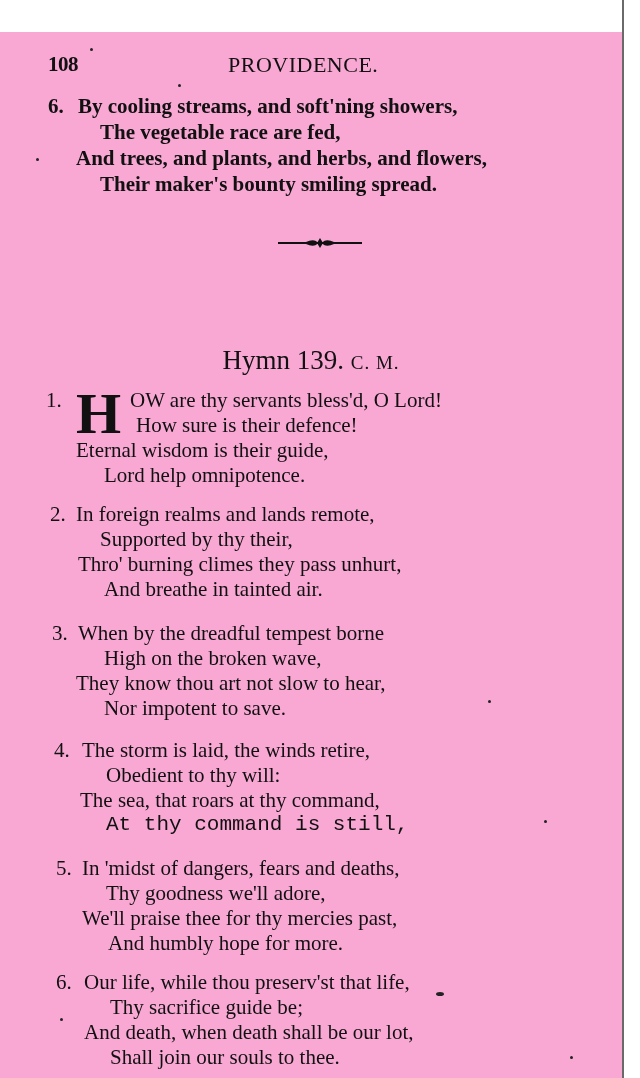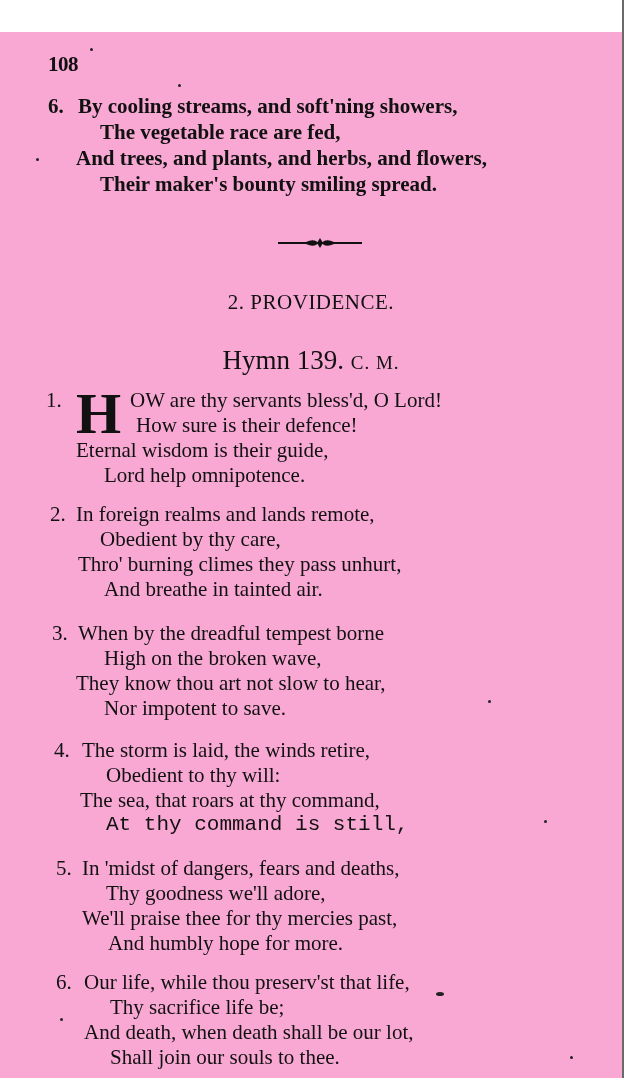--- a/index.html
+++ b/index.html
@@ -105,57 +105,57 @@
     border-radius: 50%;
   }
 </style>
 </head>
 <body>
 
 <div class="page">
 
   <div class="running-head">
     <span class="page-number">108</span>
+    <span class="head-title">PROVIDENCE.</span>
   </div>
 
   <div>
     <span class="line bold" style="left:48px; top:62px;">6.</span>
     <span class="line bold" style="left:78px; top:62px;">By cooling streams, and soft'ning showers,</span>
     <span class="line bold" style="left:100px; top:88px;">The vegetable race are fed,</span>
     <span class="line bold" style="left:76px; top:114px;">And trees, and plants, and herbs, and flowers,</span>
     <span class="line bold" style="left:100px; top:140px;">Their maker's bounty smiling spread.</span>
   </div>
 
   <svg class="ornament" viewBox="0 0 84 10" xmlns="http://www.w3.org/2000/svg">
     <path d="M0 5 L28 4 Q34 1 38 3 L40 5 L38 7 Q34 9 28 6 Z" fill="#111"></path>
     <path d="M84 5 L56 4 Q50 1 46 3 L44 5 L46 7 Q50 9 56 6 Z" fill="#111"></path>
     <path d="M42 0 L45 5 L42 10 L39 5 Z" fill="#111"></path>
     <rect x="0" y="4" width="84" height="2" fill="#111"></rect>
   </svg>
 
-  <div class="section-title">2. PROVIDENCE.</div>
 
   <div class="hymn-title">
     <span>Hymn 139.</span>
     <span class="meter">C. M.</span>
   </div>
 
   <div>
     <span class="line" style="left:46px; top:356px;">1.</span>
     <span class="dropcap">H</span>
     <span class="line" style="left:130px; top:356px;">OW are thy servants bless'd, O Lord!</span>
     <span class="line" style="left:136px; top:381px;">How sure is their defence!</span>
     <span class="line" style="left:76px; top:406px;">Eternal wisdom is their guide,</span>
     <span class="line" style="left:104px; top:431px;">Lord help omnipotence.</span>
   </div>
 
   <div>
     <span class="line" style="left:50px; top:470px;">2.</span>
     <span class="line" style="left:76px; top:470px;">In foreign realms and lands remote,</span>
-    <span class="line" style="left:100px; top:495px;">Obedient by thy care,</span>
+    <span class="line" style="left:100px; top:495px;">Supported by thy their,</span>
     <span class="line" style="left:78px; top:520px;">Thro' burning climes they pass unhurt,</span>
     <span class="line" style="left:104px; top:545px;">And breathe in tainted air.</span>
   </div>
 
   <div>
     <span class="line" style="left:52px; top:589px;">3.</span>
     <span class="line" style="left:78px; top:589px;">When by the dreadful tempest borne</span>
     <span class="line" style="left:104px; top:614px;">High on the broken wave,</span>
     <span class="line" style="left:76px; top:639px;">They know thou art not slow to hear,</span>
     <span class="line" style="left:104px; top:664px;">Nor impotent to save.</span>
@@ -173,21 +173,21 @@
     <span class="line" style="left:56px; top:824px;">5.</span>
     <span class="line" style="left:82px; top:824px;">In 'midst of dangers, fears and deaths,</span>
     <span class="line" style="left:106px; top:849px;">Thy goodness we'll adore,</span>
     <span class="line" style="left:82px; top:874px;">We'll praise thee for thy mercies past,</span>
     <span class="line" style="left:108px; top:899px;">And humbly hope for more.</span>
   </div>
 
   <div>
     <span class="line" style="left:56px; top:938px;">6.</span>
     <span class="line" style="left:84px; top:938px;text-align:right;">Our life, while thou preserv'st that life,</span>
-    <span class="line" style="left:110px; top:963px;">Thy sacrifice life be;</span>
+    <span class="line" style="left:110px; top:963px;">Thy sacrifice guide be;</span>
     <span class="line" style="left:84px; top:988px;">And death, when death shall be our lot,</span>
     <span class="line" style="left:110px; top:1013px;">Shall join our souls to thee.</span>
   </div>
 
   <span class="speck" style="left:90px; top:16px;"></span>
   <span class="speck" style="left:178px; top:52px;"></span>
   <span class="speck" style="left:36px; top:126px;"></span>
   <span class="speck" style="left:488px; top:668px;"></span>
   <span class="speck" style="left:544px; top:788px;"></span>
   <span class="speck" style="left:60px; top:986px;"></span>

